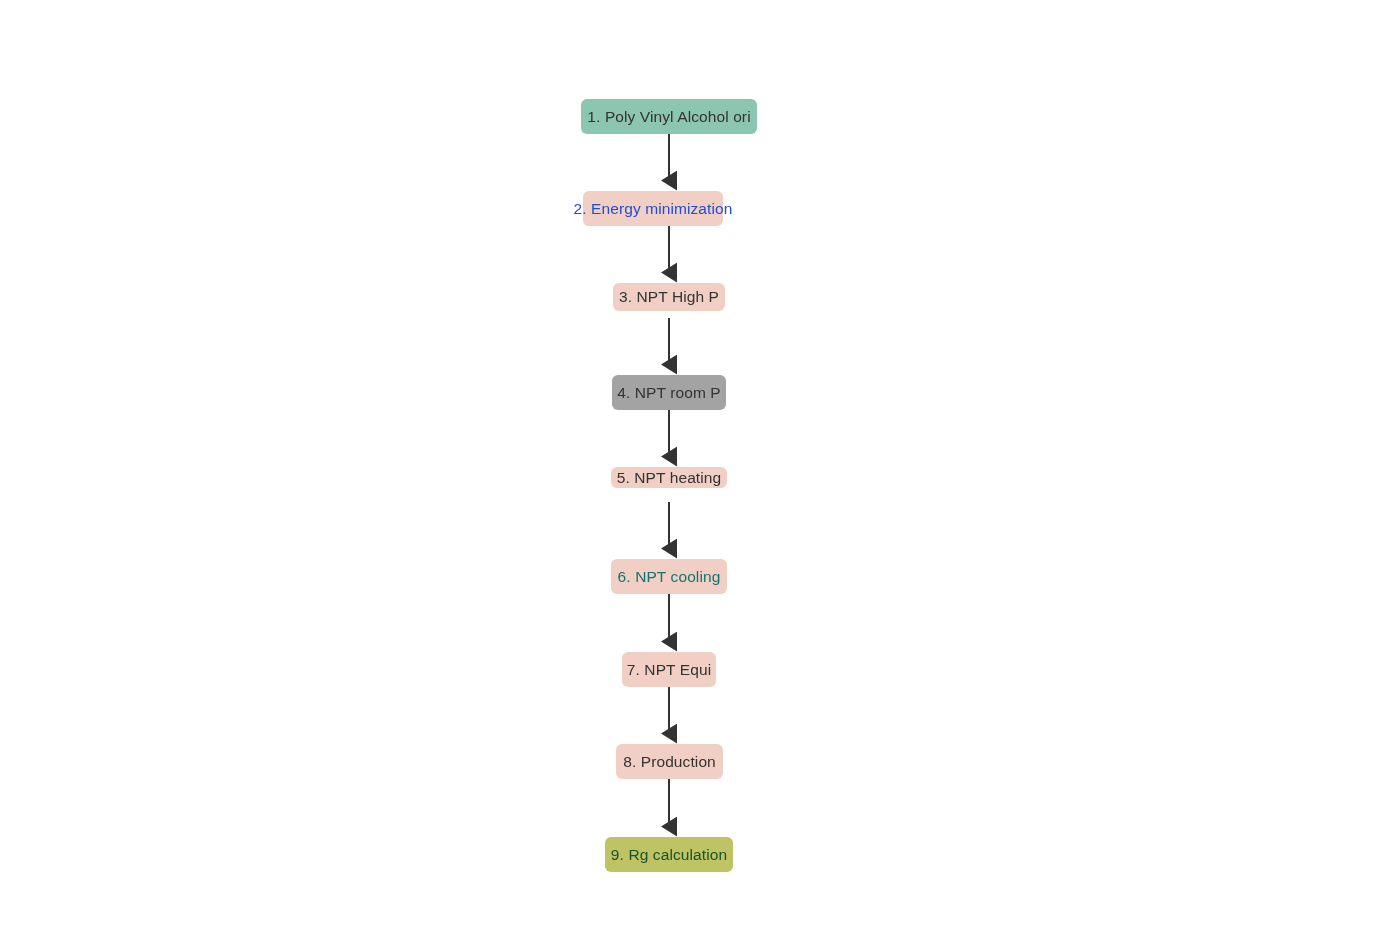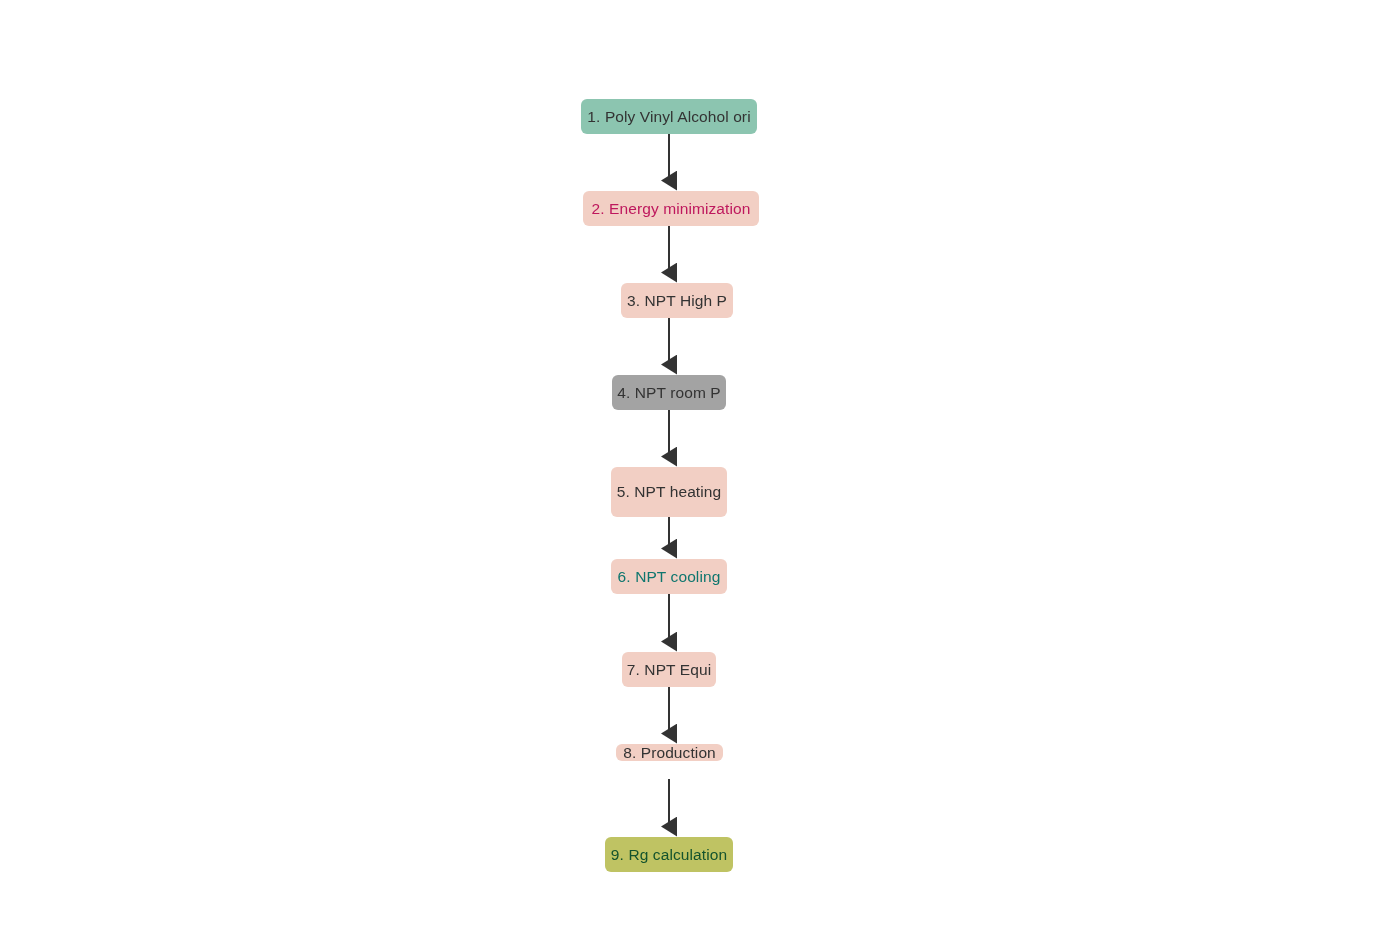--- a/index.html
+++ b/index.html
@@ -72,39 +72,39 @@
         <line x1="669" y1="594" x2="669" y2="642" stroke="#333333" stroke-width="2" marker-end="url(#arrowhead)"></line>
         <line x1="669" y1="687" x2="669" y2="734" stroke="#333333" stroke-width="2" marker-end="url(#arrowhead)"></line>
         <line x1="669" y1="779" x2="669" y2="827" stroke="#333333" stroke-width="2" marker-end="url(#arrowhead)"></line>
       </g>
   </svg>
 
   <div id="node-group">
       <div class="node" style="left: 581px; top: 99px; width: 176px; height: 35px; background: rgb(140, 197, 176); color: rgb(51, 51, 51);">
         <span class="node-label">1. Poly Vinyl Alcohol ori</span>
       </div>
-      <div class="node" style="left: 583px; top: 191px; width: 176px; height: 35px; background: rgb(242, 207, 196); color: #be185d;">
+      <div class="node" style="left: 583px; top: 191px; width: 140px; height: 35px; background: rgb(242, 207, 196); color: #1d4ed8;">
         <span class="node-label">2. Energy minimization</span>
       </div>
-      <div class="node" style="left: 613px; top: 283px; width: 112px; height: 35px; background: rgb(242, 207, 196); color: rgb(51, 51, 51); margin-left: 8px;">
+      <div class="node" style="left: 613px; top: 283px; width: 112px; height: 28px; background: rgb(242, 207, 196); color: rgb(51, 51, 51);">
         <span class="node-label">3. NPT High P</span>
       </div>
       <div class="node" style="left: 612px; top: 375px; width: 114px; height: 35px; background: #a3a3a3; color: rgb(51, 51, 51);">
         <span class="node-label">4. NPT room P</span>
       </div>
-      <div class="node" style="left: 611px; top: 467px; width: 116px; height: 50px; background: rgb(242, 207, 196); color: rgb(51, 51, 51);">
+      <div class="node" style="left: 611px; top: 467px; width: 116px; height: 21px; background: rgb(242, 207, 196); color: rgb(51, 51, 51);">
         <span class="node-label">5. NPT heating</span>
       </div>
       <div class="node" style="left: 611px; top: 559px; width: 116px; height: 35px; background: rgb(242, 207, 196); color: #0f766e;">
         <span class="node-label">6. NPT cooling</span>
       </div>
       <div class="node" style="left: 622px; top: 652px; width: 94px; height: 35px; background: rgb(242, 207, 196); color: rgb(51, 51, 51);">
         <span class="node-label">7. NPT Equi</span>
       </div>
-      <div class="node" style="left: 616px; top: 744px; width: 107px; height: 17px; background: rgb(242, 207, 196); color: rgb(51, 51, 51);">
+      <div class="node" style="left: 616px; top: 744px; width: 107px; height: 35px; background: rgb(242, 207, 196); color: rgb(51, 51, 51);">
         <span class="node-label">8. Production</span>
       </div>
       <div class="node" style="left: 605px; top: 837px; width: 128px; height: 35px; background: rgb(191, 195, 99); color: #14532d;">
         <span class="node-label">9. Rg calculation</span>
       </div>
     </div>
 
 </div>
 
 </body></html>

